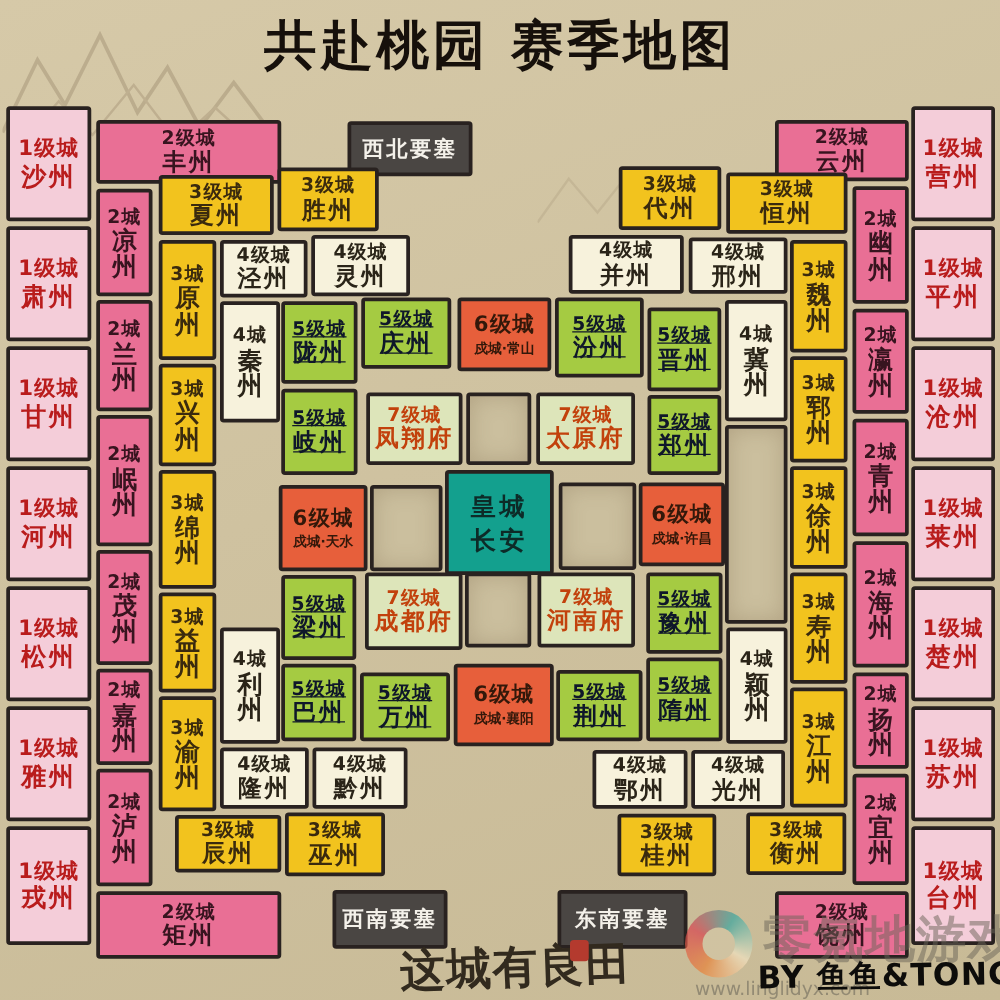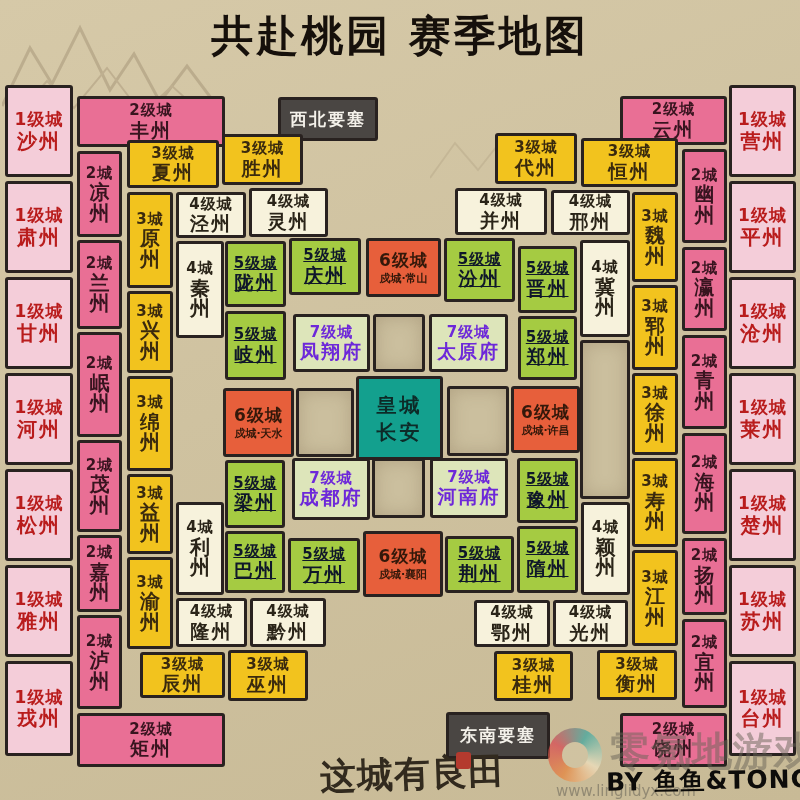--- a/index.html
+++ b/index.html
@@ -17,21 +17,21 @@
   .lv1{background:#f4cdd9;color:#b91c1c;}
   .lv1 .lvl{font-size:17px;}
   .lv1 .nm{font-size:20px;}
   .lv2{background:#e96f95;color:#38141f;margin-top:11px;}
   .lv3{background:#f2c31e;color:#3a2a0e;}
   .lv4{background:#f7f2dc;color:#2a2418;}
   .lv5{background:#a5cb42;color:#0f172a;text-decoration:underline;}
   .lv6{background:#e75f3b;color:#33180a;}
   .lv6 .lvl{font-size:17px;}
   .lv6 .nm{font-size:11px;letter-spacing:0;margin-top:2px;}
-  .lv7{background:#dde5ba;color:#6d28d9;}
+  .lv7{background:#dde5ba;color:#c2410c;}
   .huang{background:#13a08e;color:#0d2b28;}
   .huang .lvl{font-size:20px;letter-spacing:3px;}
   .huang .nm{font-size:20px;letter-spacing:3px;margin-top:5px;}
   .fort{background:#4a4643;}
   .fort .flabel{font-size:17px;font-weight:700;color:#f4f1ea;letter-spacing:2px;}
   .empty{background:#cbbf9e;box-shadow:inset 0 0 18px rgba(110,90,60,.28);}
   .logo-cal{position:absolute;left:320px;top:750px;font-size:36px;font-weight:900;color:#322a1e;transform:rotate(-2deg);letter-spacing:1px;z-index:6;}
   .seal{position:absolute;left:456px;top:752px;width:15px;height:17px;background:#b43a2e;border-radius:3px;z-index:6;}
   .wm-swirl{position:absolute;left:548px;top:728px;width:54px;height:54px;border-radius:50%;background:conic-gradient(from 210deg,#e8833a,#d8434f,#3aa6a0,#f2e3c2,#e8833a);opacity:.7;z-index:5;}
   .wm-swirl .hole{position:absolute;left:14px;top:14px;width:26px;height:26px;border-radius:50%;background:#d3c6a5;}
@@ -50,20 +50,23 @@
   <svg class="mtn2" width="140" height="60" viewBox="0 0 140 60" style="left:430px;top:128px;">
     <path d="M0 50 L25 15 L48 42 L75 8 L100 45 L125 25 L140 50" fill="none" stroke="#7d6a4f" stroke-width="2"></path>
   </svg>
 
   <div class="title">共赴桃园 赛季地图</div>
 
   <div id="map">
       <div class="cell fort" style="left: 278px; top: 82px; width: 100px; height: 44px; margin-top: 15px;">
         <div class="flabel">西北要塞</div>
       </div>
+      <div class="cell fort" style="left: 266px; top: 712px; width: 92px; height: 47px;">
+        <div class="flabel">西南要塞</div>
+      </div>
       <div class="cell fort" style="left: 446px; top: 712px; width: 104px; height: 47px;">
         <div class="flabel">东南要塞</div>
       </div>
       <div class="cell lv1" style="left: 5px; top: 85px; width: 68px; height: 92px;">
         <div class="lvl">1级城</div>
         <div class="nm">沙州</div>
       </div>
       <div class="cell lv1" style="left: 5px; top: 181px; width: 68px; height: 92px;">
         <div class="lvl">1级城</div>
         <div class="nm">肃州</div>

